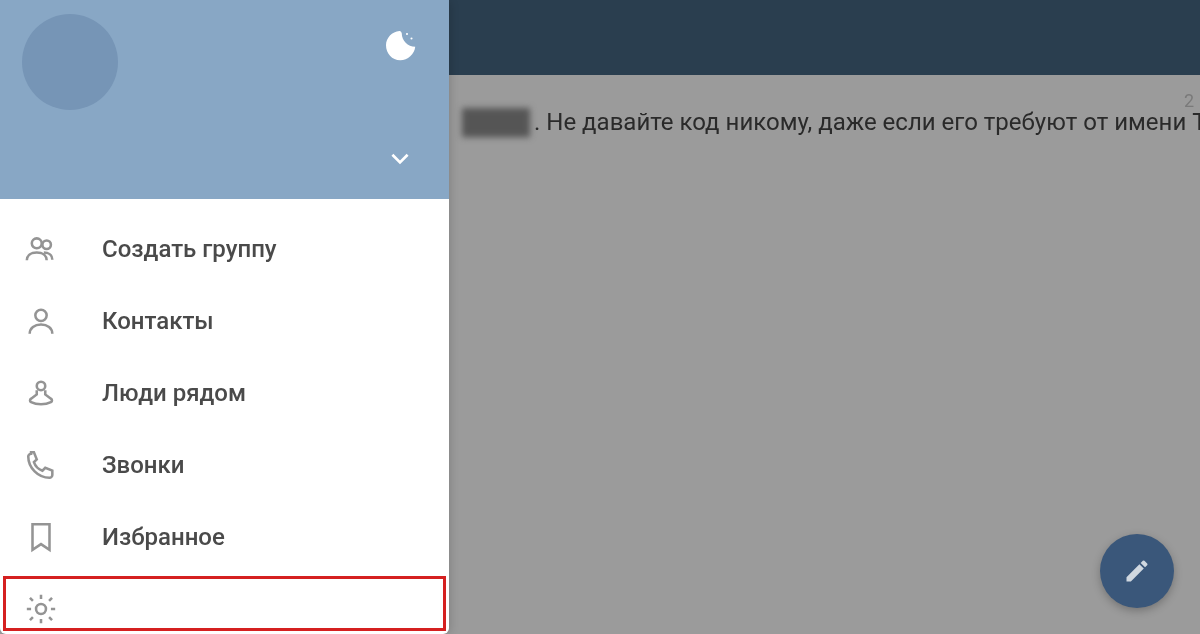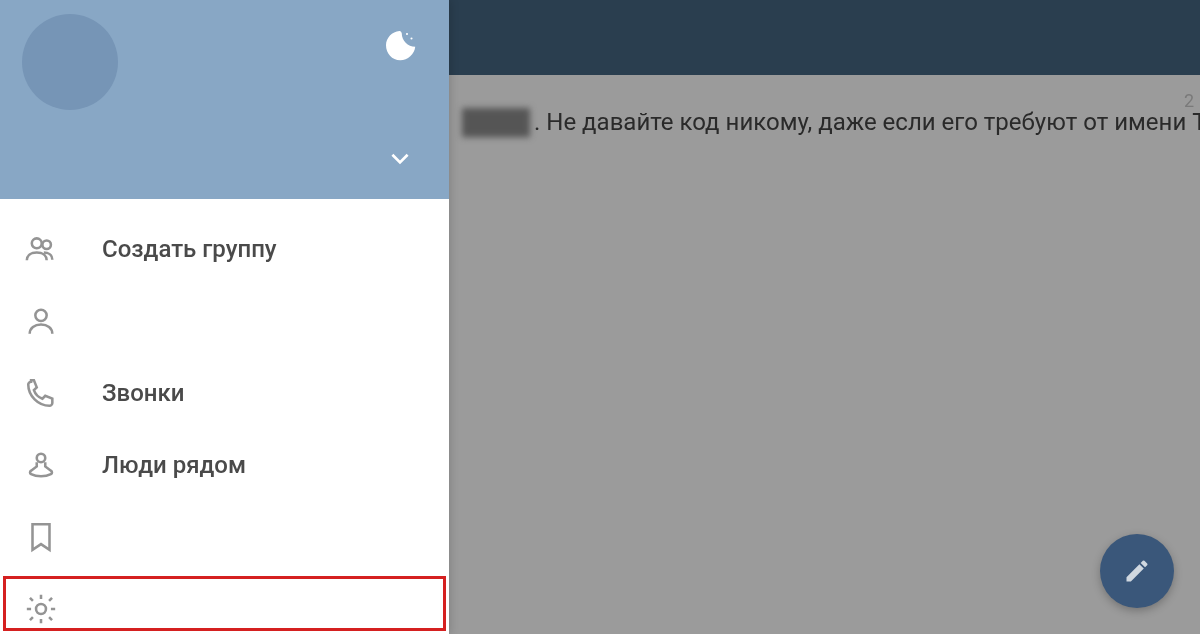--- a/index.html
+++ b/index.html
@@ -73,20 +73,21 @@
       position: absolute;
       top: 0;
       left: 0;
       width: 449px;
       height: 100%;
       background: #ffffff;
       box-shadow: 2px 0 8px rgba(0,0,0,0.15);
       z-index: 10;
       display: flex;
       flex-direction: column;
+      border-radius: 6px;
     }
     .sidebar-header {
       height: 199px;
       background: #88a7c5;
       position: relative;
       flex-shrink: 0;
     }
     .avatar {
       position: absolute;
       top: 14px;
@@ -204,44 +205,46 @@
       </div>
       <span class="label">Создать группу</span>
     </div>
     <div class="menu-item">
       <div class="icon-wrap">
         <svg viewBox="0 0 24 24">
             <circle cx="12" cy="8" r="4"></circle>
             <path d="M4 21c0-4 3.5-6.5 8-6.5s8 2.5 8 6.5"></path>
           </svg>
       </div>
-    </div>
-    <div class="menu-item">
-      <div class="icon-wrap">
-        <svg viewBox="0 0 24 24">
-            <path d="M5 4c-1 0-2 1-2 2 0 8 7 15 15 15 1 0 2-1 2-2v-3l-5-2-2 2c-3-1-5-3-6-6l2-2-2-5H5z"></path>
-          </svg>
-      </div>
-      <span class="label">Звонки</span>
+      <span class="label">Контакты</span>
     </div>
     <div class="menu-item">
       <div class="icon-wrap">
         <svg viewBox="0 0 24 24">
             <circle cx="12" cy="7" r="3"></circle>
             <path d="M9 10v3l-4 3c-1 0.7-1 2 0 2.5 2 1 5 1.5 7 1.5s5-0.5 7-1.5c1-0.5 1-1.8 0-2.5l-4-3v-3"></path>
           </svg>
       </div>
       <span class="label">Люди рядом</span>
     </div>
     <div class="menu-item">
       <div class="icon-wrap">
         <svg viewBox="0 0 24 24">
+            <path d="M5 4c-1 0-2 1-2 2 0 8 7 15 15 15 1 0 2-1 2-2v-3l-5-2-2 2c-3-1-5-3-6-6l2-2-2-5H5z"></path>
+          </svg>
+      </div>
+      <span class="label">Звонки</span>
+    </div>
+    <div class="menu-item">
+      <div class="icon-wrap">
+        <svg viewBox="0 0 24 24">
             <path d="M6 3h12v18l-6-4-6 4V3z"></path>
           </svg>
       </div>
+      <span class="label">Избранное</span>
     </div>
     <div class="menu-item">
       <div class="icon-wrap">
         <svg viewBox="0 0 24 24">
             <circle cx="12" cy="12" r="3.5"></circle>
             <path d="M12 2v3M12 19v3M4.2 4.2l2.1 2.1M17.7 17.7l2.1 2.1M2 12h3M19 12h3M4.2 19.8l2.1-2.1M17.7 6.3l2.1-2.1"></path>
           </svg>
       </div>
     </div>
   </div>

